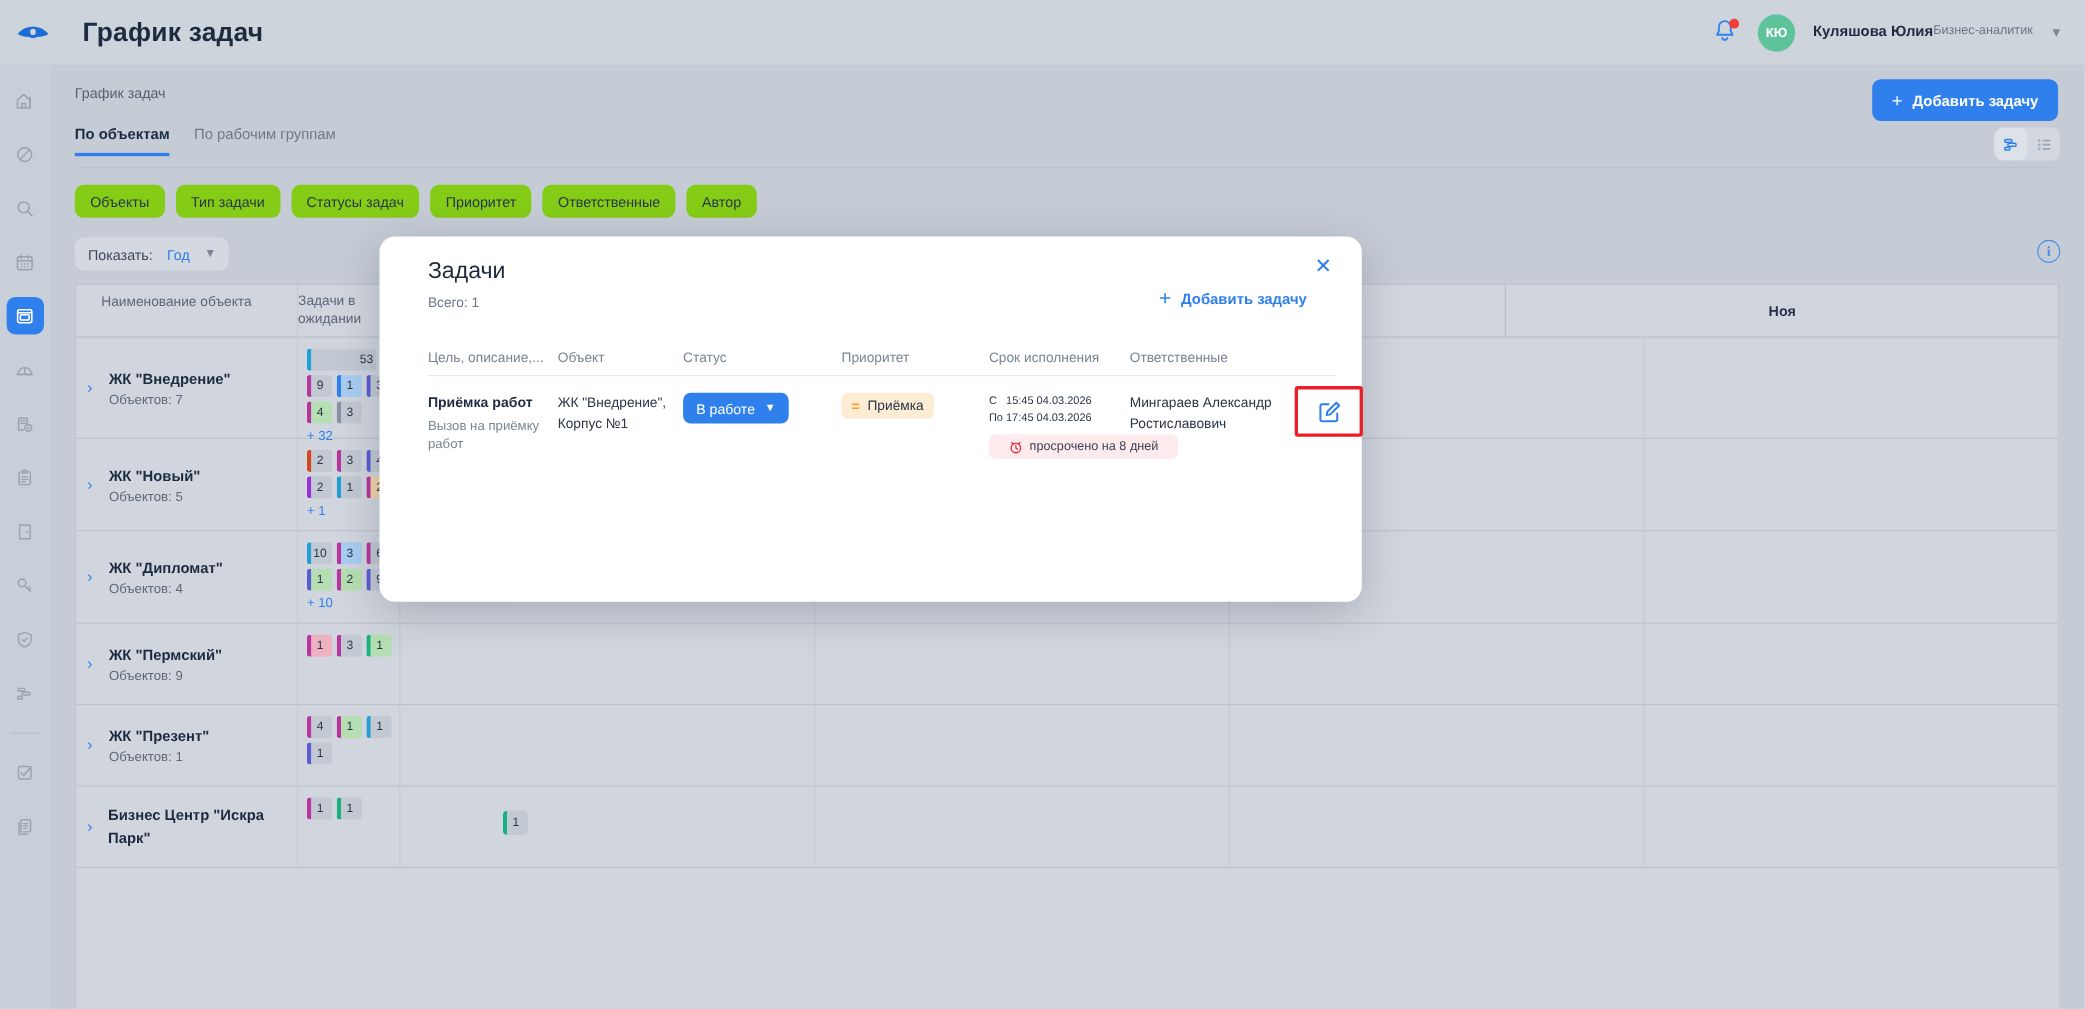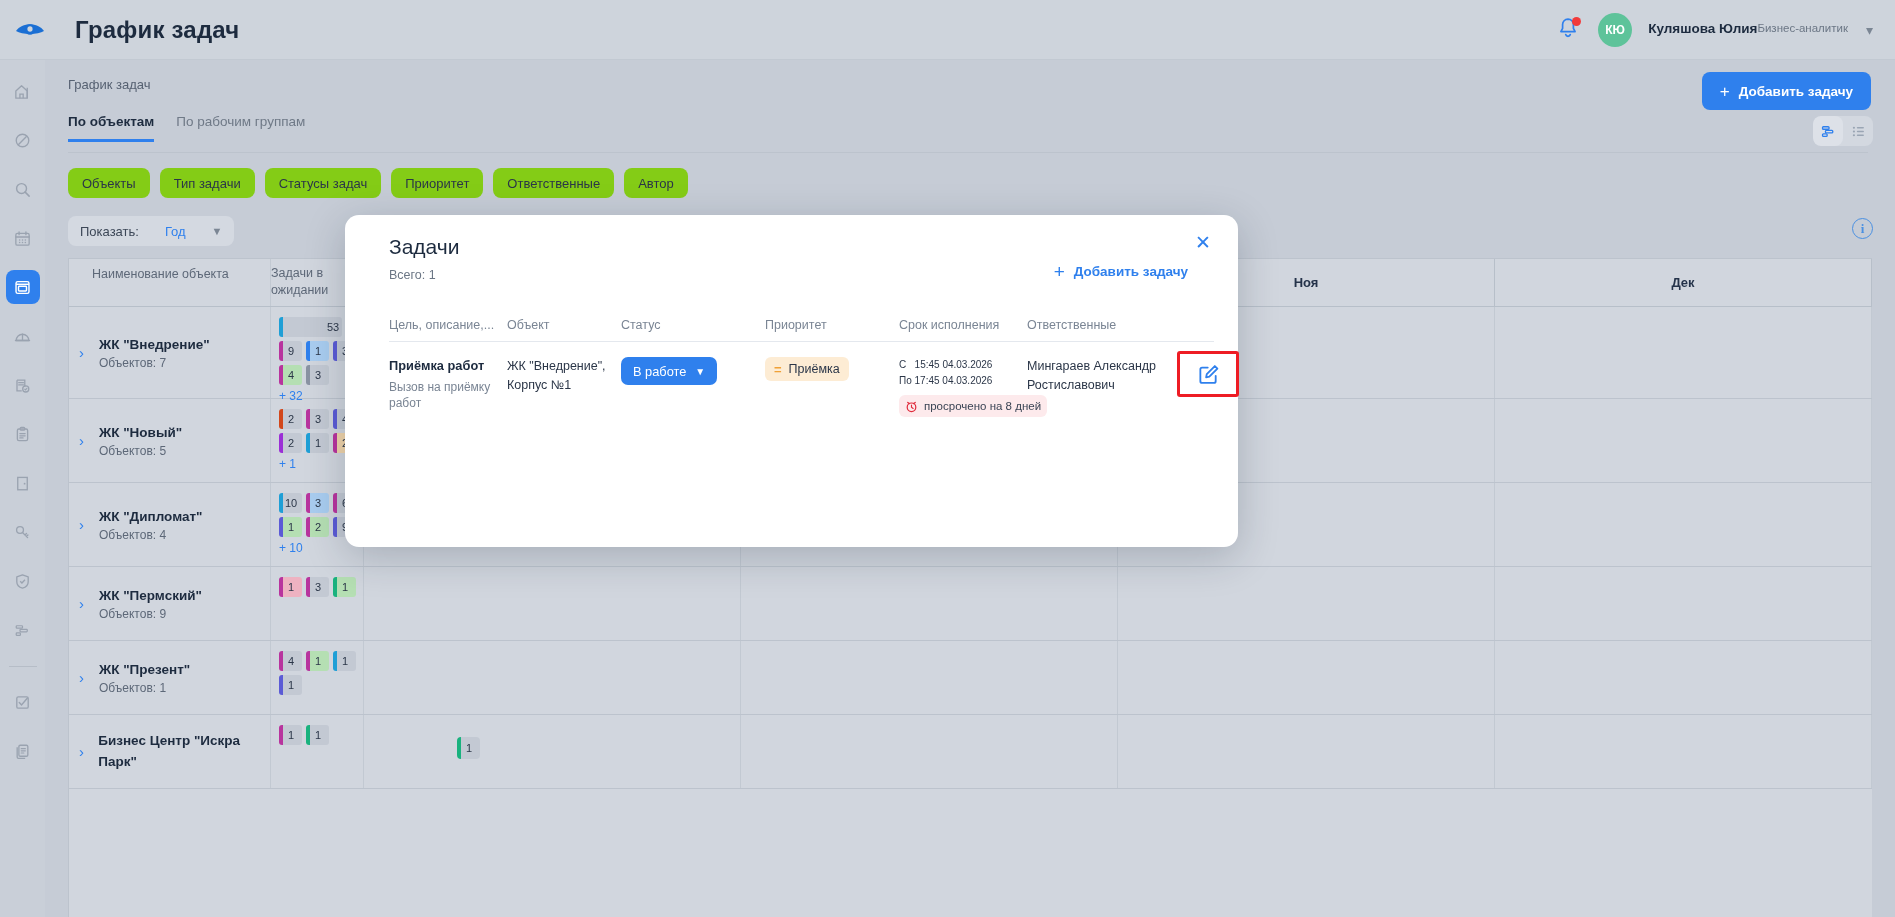--- a/index.html
+++ b/index.html
@@ -97,21 +97,21 @@
   
   .filters { position: absolute; left: 23px; top: 108px; display: flex; gap: 10px; }
   .chip {
     background: #84cc16; border: none; border-radius: 8px; height: 30px;
     padding: 0 14px; font-size: 13px; color: #2b3648; cursor: pointer;
     font-family: inherit;
   }
   .show-select {
     position: absolute; left: 23px; top: 156px;
     background: #d4d9e1; border-radius: 8px; height: 30px; padding: 0 12px;
-    display: flex; align-items: center; gap: 26px; font-size: 13px;
+    display: flex; align-items: center; gap: 13px; font-size: 13px;
     color: #3c4757; cursor: pointer;
   }
   .show-select .val { color: #2f80ed; }
   .show-select .chev { color: #7b8694; font-size: 11px; }
   .info-icon {
     position: absolute; right: 22px; top: 158px;
     width: 21px; height: 21px; border: 1.6px solid #4a90e2; border-radius: 50%;
     color: #4a90e2; font-size: 13px; font-weight: 600;
     display: flex; align-items: center; justify-content: center;
     font-family: "Liberation Serif", serif; cursor: pointer;
@@ -221,21 +221,21 @@
   .prio-pill {
     background: #fdecd4; color: #2b3648; border-radius: 6px; height: 24px;
     padding: 0 9px; font-size: 12.5px; display: inline-flex; align-items: center;
     gap: 7px;
   }
   .prio-eq { color: #f0a137; font-weight: 700; font-size: 13px; }
   .date-line { font-size: 10px; color: #2b3648; line-height: 1.55; white-space: nowrap; }
   .date-line .lbl { color: #2b3648; }
   .overdue {
     margin-top: 7px; background: #fdeaec; border-radius: 6px; height: 22px;
-    display: inline-flex; align-items: center; gap: 6px; padding: 0 6px;
+    display: inline-flex; align-items: center; gap: 6px; padding: 0 18px;
     font-size: 11.5px; color: #3a4454; white-space: nowrap;
   }
   .resp { font-size: 12.5px; color: #2b3648; line-height: 1.5; }
   .edit-box {
     width: 62px; height: 46px; border: 3px solid #ee1c24; border-radius: 3px;
     display: flex; align-items: center; justify-content: center;
     cursor: pointer; margin-left: auto; margin-top: -6px;
   }
 </style>
 </head>
@@ -422,21 +422,20 @@
   <div class="info-icon">i</div>
 
   <section class="gantt">
     <div class="gantt-head">
       <div class="col-name">Наименование объекта</div>
       <div class="col-pending">Задачи в ожидании</div>
       <div class="months">
         <div class="month-cell">Авг</div>
         <div class="month-cell">Окт</div>
         <div class="month-cell">Ноя</div>
-        <div class="month-cell">Дек</div>
       </div>
     </div>
     <div id="gantt-body">
         <div class="gantt-row" style="height: 92px;">
           <div class="row-name">
             <span class="row-chevron">›</span>
             <div>
               <div class="obj-title">ЖК "Внедрение"</div>
               <div class="obj-sub">Объектов: 7</div>
             </div>

